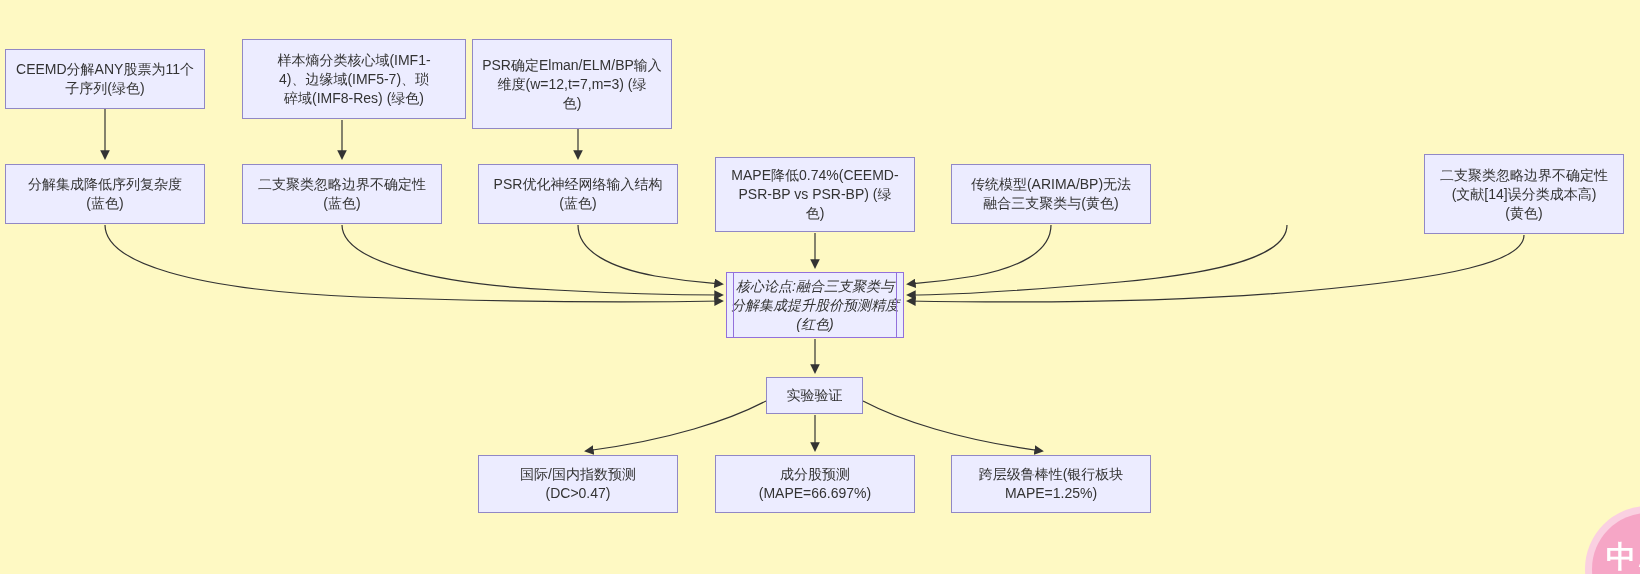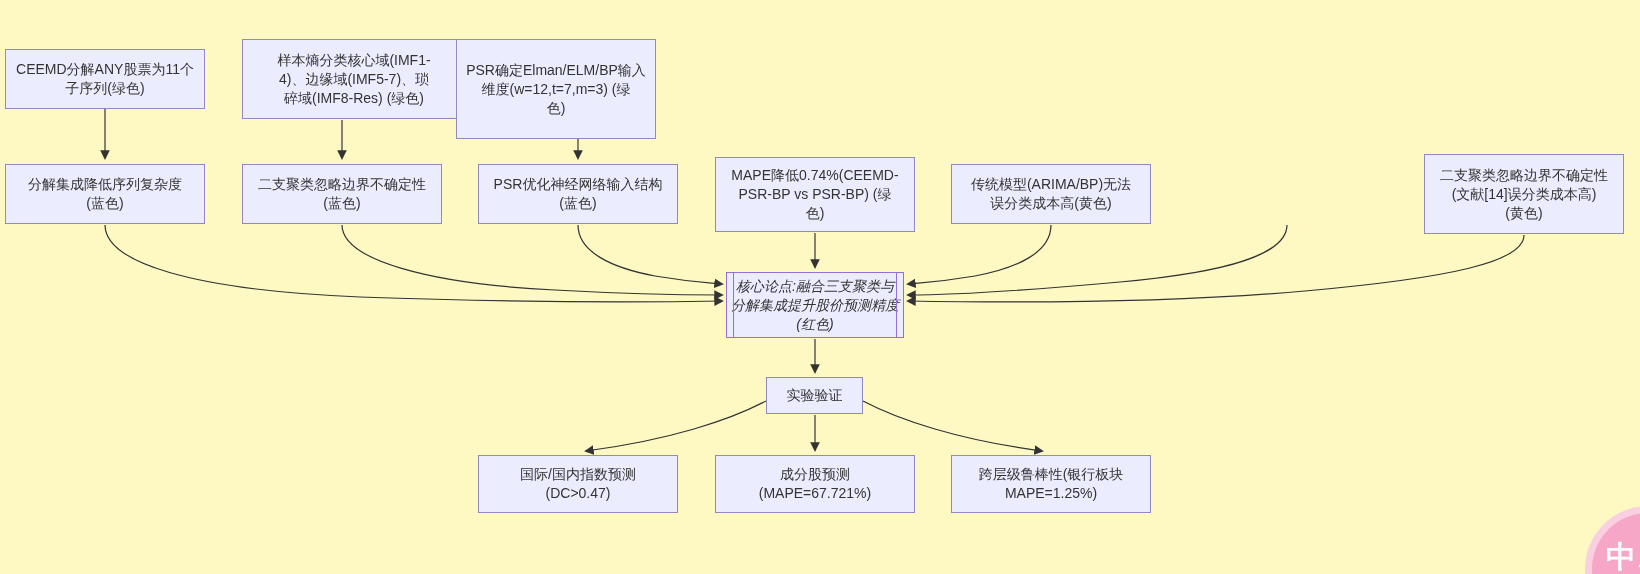--- a/index.html
+++ b/index.html
@@ -100,21 +100,21 @@
 
   <div class="node" style="left:5px;top:49px;width:200px;height:60px">
     <span class="label">CEEMD分解ANY股票为11个
 子序列(绿色)</span>
   </div>
   <div class="node" style="left:242px;top:39px;width:224px;height:80px">
     <span class="label">样本熵分类核心域(IMF1-
 4)、边缘域(IMF5-7)、琐
 碎域(IMF8-Res) (绿色)</span>
   </div>
-  <div class="node" style="left:456px;top:39px;width:200px;height:100px">
+  <div class="node" style="left:472px;top:39px;width:200px;height:90px">
     <span class="label">PSR确定Elman/ELM/BP输入
 维度(w=12,t=7,m=3) (绿
 色)</span>
   </div>
 
   <div class="node" style="left:5px;top:164px;width:200px;height:60px">
     <span class="label">分解集成降低序列复杂度
 (蓝色)</span>
   </div>
   <div class="node" style="left:242px;top:164px;width:200px;height:60px">
@@ -125,21 +125,21 @@
     <span class="label">PSR优化神经网络输入结构
 (蓝色)</span>
   </div>
   <div class="node" style="left:715px;top:157px;width:200px;height:75px">
     <span class="label">MAPE降低0.74%(CEEMD-
 PSR-BP vs PSR-BP) (绿
 色)</span>
   </div>
   <div class="node" style="left:951px;top:164px;width:200px;height:60px">
     <span class="label">传统模型(ARIMA/BP)无法
-误分类成本高(黄色)</span>
+融合三支聚类与(黄色)</span>
   </div>
   <div class="node" style="left:1424px;top:154px;width:200px;height:80px">
     <span class="label">二支聚类忽略边界不确定性
 (文献[14]误分类成本高)
 (黄色)</span>
   </div>
 
   <div class="node core" style="left:726px;top:272px;width:178px;height:66px">
     <span class="label">核心论点:融合三支聚类与
 分解集成提升股价预测精度
@@ -149,21 +149,21 @@
   <div class="node" style="left:766px;top:377px;width:97px;height:37px">
     <span class="label">实验验证</span>
   </div>
 
   <div class="node" style="left:478px;top:455px;width:200px;height:58px">
     <span class="label">国际/国内指数预测
 (DC&gt;0.47)</span>
   </div>
   <div class="node" style="left:715px;top:455px;width:200px;height:58px">
     <span class="label">成分股预测
-(MAPE=67.721%)</span>
+(MAPE=66.697%)</span>
   </div>
   <div class="node" style="left:951px;top:455px;width:200px;height:58px">
     <span class="label">跨层级鲁棒性(银行板块
 MAPE=1.25%)</span>
   </div>
 
   <div class="translate-btn">
     <span class="t-label">中A</span>
   </div>
 

